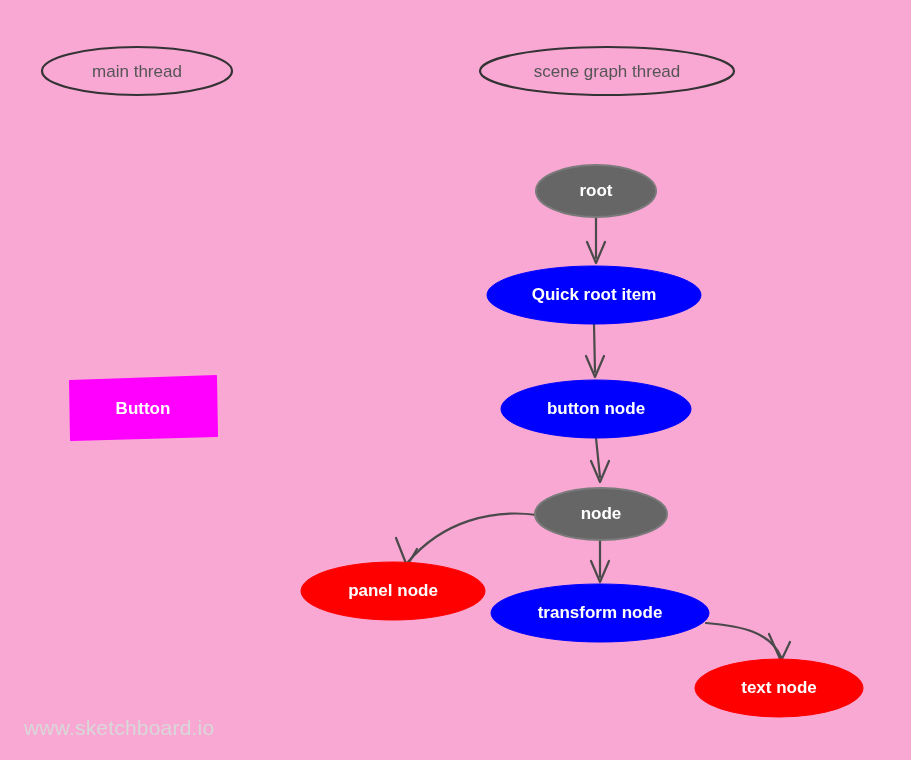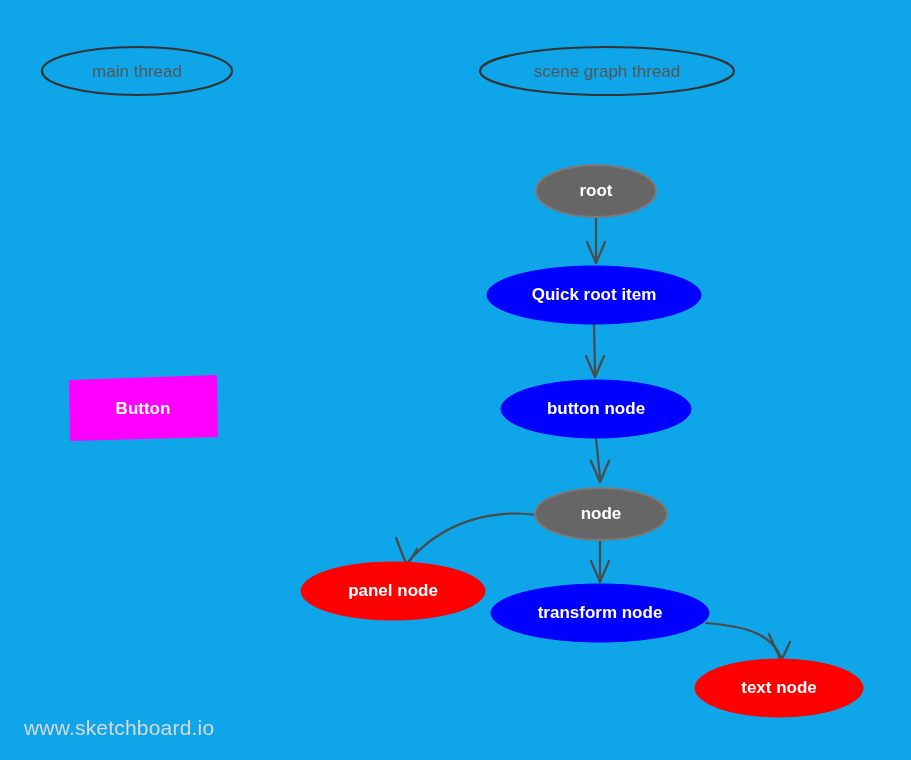--- a/index.html
+++ b/index.html
@@ -8,21 +8,21 @@
     padding: 0;
     background: #000000;
   }
   body {
     font-family: "Liberation Sans", sans-serif;
   }
   #canvas {
     position: relative;
     width: 911px;
     height: 760px;
-    background: #0ea5e9;
+    background: #f9a8d4;
     overflow: hidden;
   }
   #diagram-svg {
     position: absolute;
     left: 0;
     top: 0;
     width: 911px;
     height: 760px;
   }
   .node-label {

